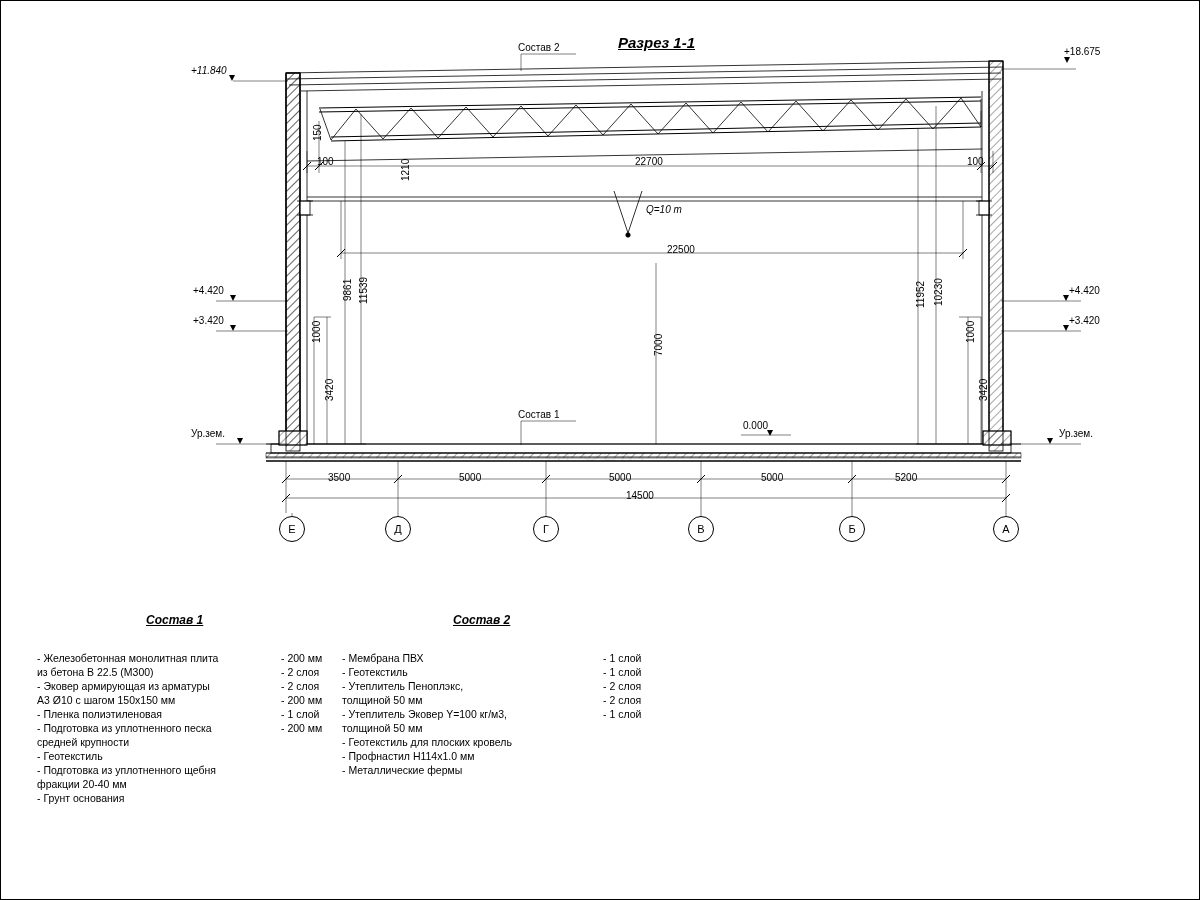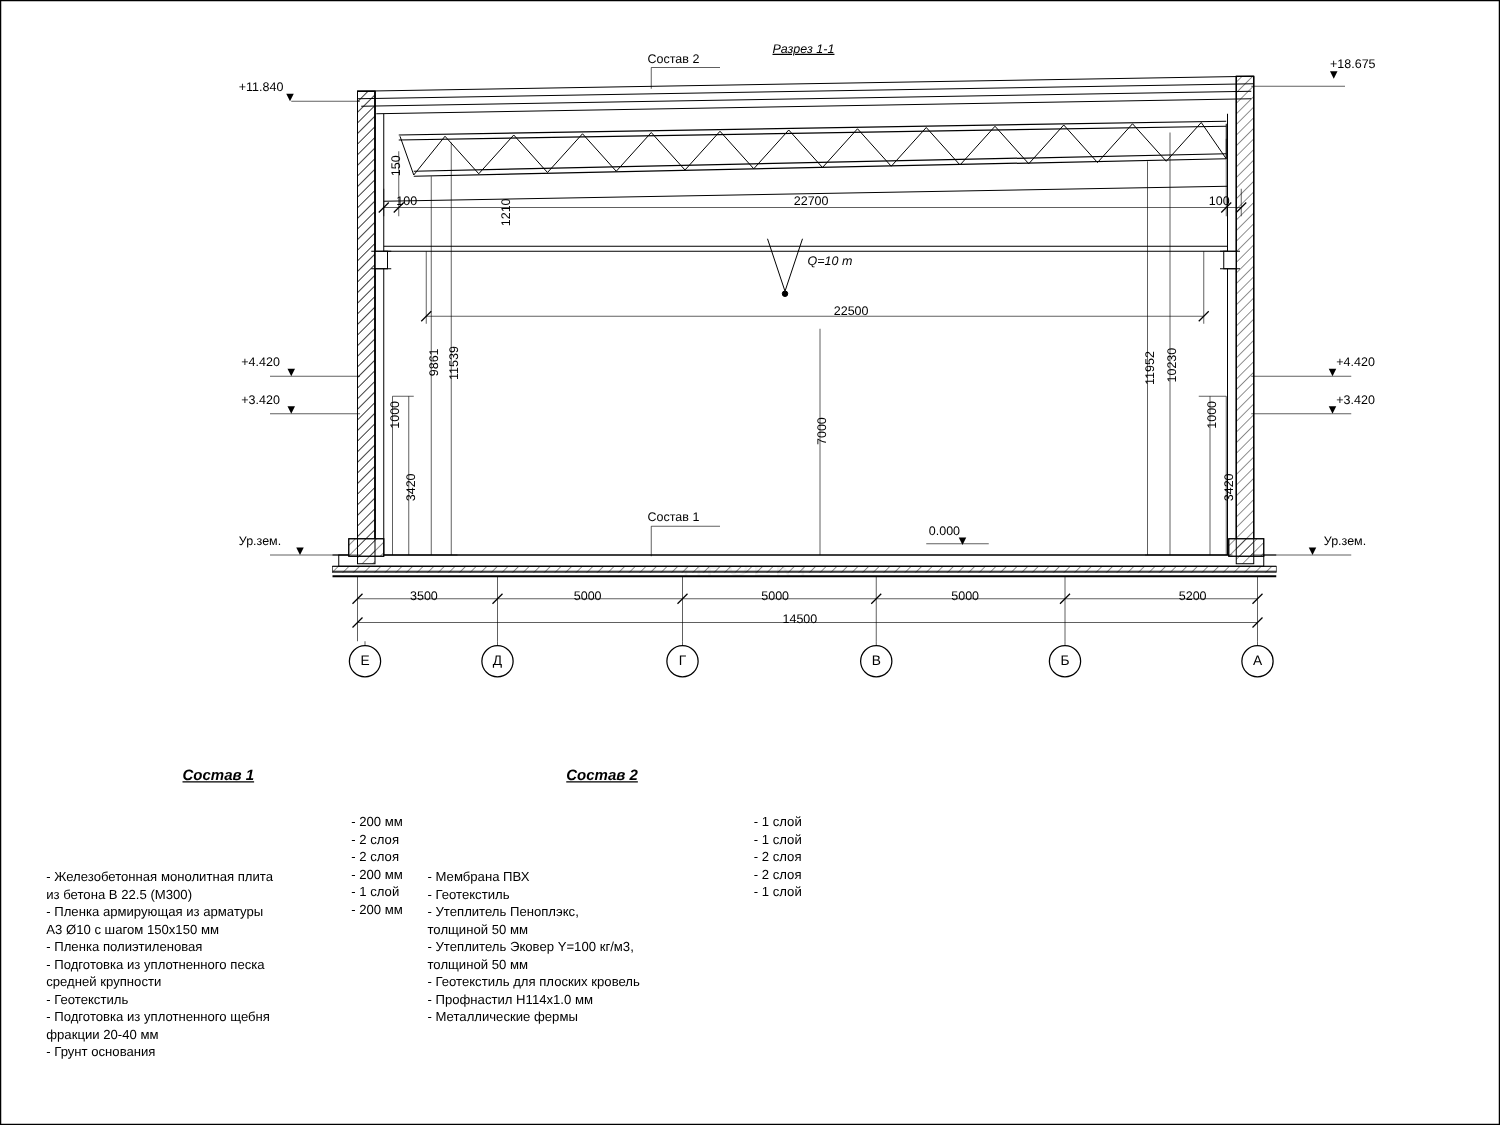--- a/index.html
+++ b/index.html
@@ -25,22 +25,22 @@
   }
   .txt {
     position: absolute;
     font-size: 10px;
     line-height: 11px;
     white-space: nowrap;
     color: #000;
   }
   .title {
     position: absolute;
-    font-size: 10px;
-    font-weight: normal;
+    font-size: 15px;
+    font-weight: bold;
     font-style: italic;
     text-decoration: underline;
     white-space: nowrap;
   }
   .sect-title {
     position: absolute;
     font-size: 12px;
     font-style: italic;
     font-weight: bold;
     text-decoration: underline;
@@ -53,21 +53,21 @@
   .circle {
     position: absolute;
     width: 26px; height: 26px;
     border: 1px solid #000;
     border-radius: 50%;
     box-sizing: border-box;
     font-size: 11px;
     text-align: center;
     line-height: 24px;
   }
-  .comp-list { position: absolute; font-size: 10.5px; line-height: 14px; margin-top: 44px; }
+  .comp-list { position: absolute; font-size: 10.5px; line-height: 14px; }
   .comp-list div { white-space: nowrap; }
   .qty { position: absolute; font-size: 10.5px; line-height: 14px; }
   .qty div { white-space: nowrap; }
   .arrowdown {
     position: absolute;
     width: 0; height: 0;
     border-left: 3px solid transparent;
     border-right: 3px solid transparent;
     border-top: 6px solid #000;
   }
@@ -258,21 +258,21 @@
 
     <g>
       <rect x="285" y="72" width="14" height="378" fill="url(#h1)" stroke="#000" stroke-width="0.8"></rect>
       <rect x="988" y="60" width="14" height="390" fill="url(#h1)" stroke="#000" stroke-width="0.8"></rect>
       <rect x="278" y="430" width="28" height="14" fill="url(#h1)" stroke="#000" stroke-width="0.8"></rect>
       <rect x="982" y="430" width="28" height="14" fill="url(#h1)" stroke="#000" stroke-width="0.8"></rect>
       <rect x="265" y="452" width="755" height="5" fill="url(#h1)" stroke="#000" stroke-width="0.5"></rect>
     </g>
   </svg>
 
-  <div class="txt" style="left:190px; top:64px;">+11.840</div>
+  <div class="txt" style="left:190px; top:64px;font-style:italic;">+11.840</div>
   <div class="arrowdown" style="left:228px; top:74px;"></div>
 
   <div class="txt" style="left:1063px; top:45px;">+18.675</div>
   <div class="arrowdown" style="left:1063px; top:56px;"></div>
 
   <div class="txt" style="left:192px; top:284px;">+4.420</div>
   <div class="arrowdown" style="left:229px; top:294px;"></div>
 
   <div class="txt" style="left:192px; top:314px;">+3.420</div>
   <div class="arrowdown" style="left:229px; top:324px;"></div>
@@ -310,36 +310,36 @@
   <div class="txt vert" style="left:914px; top:307px;">11952</div>
   <div class="txt vert" style="left:932px; top:305px;">10230</div>
   <div class="txt vert" style="left:964px; top:342px;">1000</div>
   <div class="txt vert" style="left:977px; top:400px;">3420</div>
   <div class="txt vert" style="left:652px; top:355px;">7000</div>
 
   <div class="txt" style="left:327px; top:471px;">3500</div>
   <div class="txt" style="left:458px; top:471px;">5000</div>
   <div class="txt" style="left:608px; top:471px;">5000</div>
   <div class="txt" style="left:760px; top:471px;">5000</div>
-  <div class="txt" style="left:942px; top:471px;text-align:right;">5200</div>
+  <div class="txt" style="left:894px; top:471px;text-align:right;">5200</div>
   <div class="txt" style="left:625px; top:489px;">14500</div>
 
   <div class="circle" style="left:278px; top:515px;">Е</div>
   <div class="circle" style="left:384px; top:515px;">Д</div>
   <div class="circle" style="left:532px; top:515px;">Г</div>
   <div class="circle" style="left:687px; top:515px;">В</div>
   <div class="circle" style="left:838px; top:515px;">Б</div>
   <div class="circle" style="left:992px; top:515px;">А</div>
 
   <div class="sect-title" style="left:145px; top:612px;">Состав 1</div>
 
   <div class="comp-list" style="left:36px; top:650px;">
     <div>- Железобетонная  монолитная плита</div>
     <div>  из бетона В 22.5 (М300)</div>
-    <div>- Пленка армирующая из арматуры</div>
+    <div>- Эковер армирующая из арматуры</div>
     <div>  А3 Ø10 с шагом 150х150 мм</div>
     <div>- Пленка полиэтиленовая</div>
     <div>- Подготовка из уплотненного песка</div>
     <div>  средней крупности</div>
     <div>- Геотекстиль</div>
     <div>- Подготовка из уплотненного щебня</div>
     <div>  фракции 20-40 мм</div>
     <div>- Грунт основания</div>
   </div>
 

